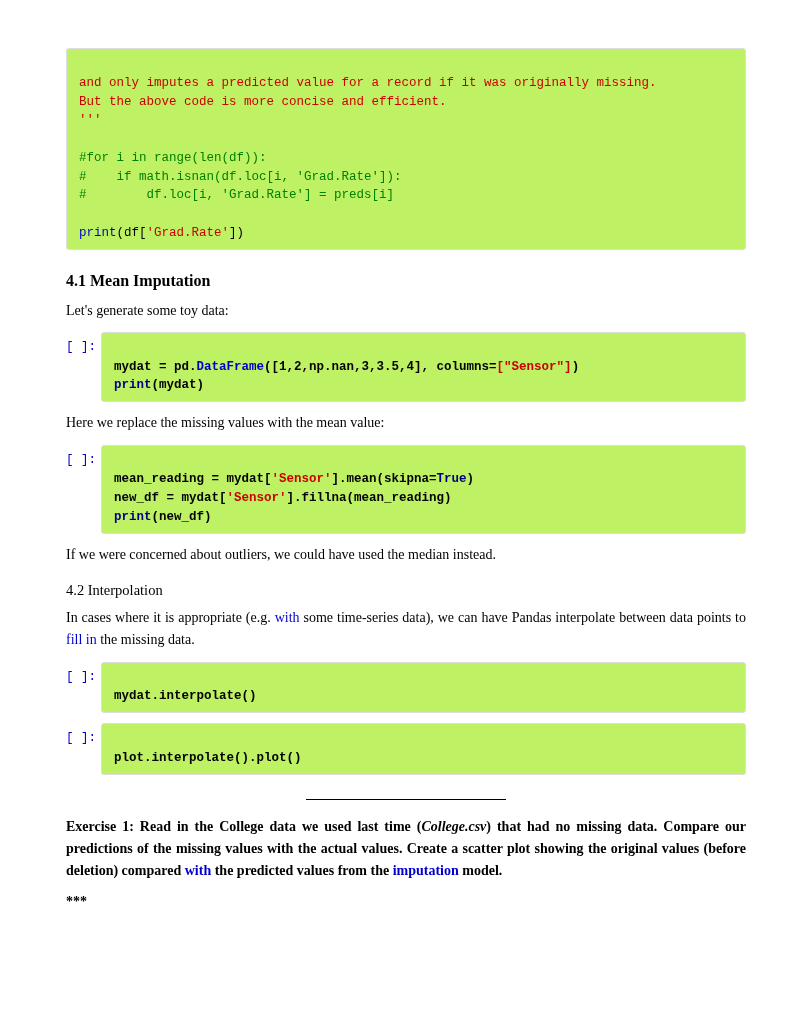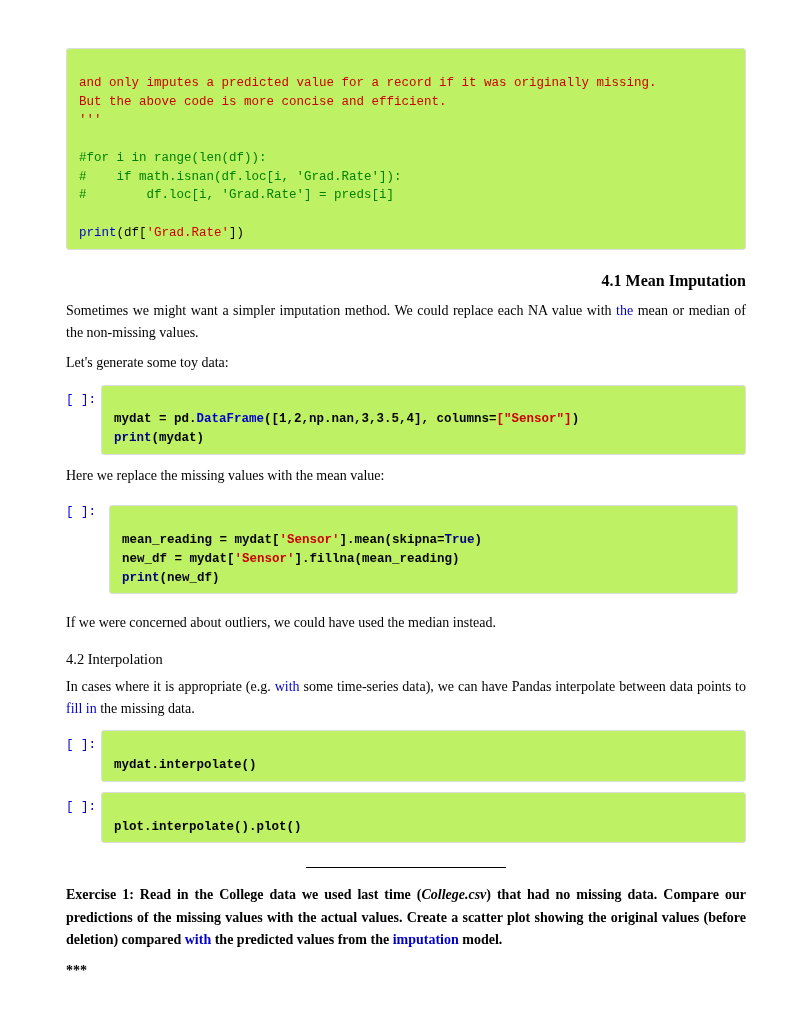--- a/index.html
+++ b/index.html
@@ -55,21 +55,20 @@
       font-weight: bold;
     }
 
     
     .section-heading {
       font-size: 16px;
       font-weight: bold;
       margin-top: 22px;
       margin-bottom: 10px;
       color: #000000;
-      text-align: right;
     }
     .subsection-heading {
       font-size: 14.5px;
       font-weight: normal;
       margin-top: 16px;
       margin-bottom: 8px;
       color: #000000;
     }
 
     
@@ -109,36 +108,35 @@
 <span class="code-red">'''</span>
 
 <span class="code-comment">#for i in range(len(df)):</span>
 <span class="code-comment">#    if math.isnan(df.loc[i, 'Grad.Rate']):</span>
 <span class="code-comment">#        df.loc[i, 'Grad.Rate'] = preds[i]</span>
 
 <span class="code-black"><span class="code-blue">print</span>(df[<span class="code-red">'Grad.Rate'</span>])</span></div>
 
   <div class="section-heading">4.1   Mean Imputation</div>
 
-  <p>Sometimes we might want a simpler imputation method.  We could replace each NA value with <span class="link-blue">the</span> mean or median of the non-missing values.</p>
 
   <p>Let's generate some toy data:</p>
 
   <div class="cell-row">
     <div class="cell-label">[ ]:</div>
     <div class="cell-code code-block" style="margin:0; flex:1;">
 <span class="code-black"><span style="color:#000">mydat</span> <span style="color:#000">= pd.</span><span style="color:#0000cc">DataFrame</span><span style="color:#000">([1,2,np.nan,3,3.5,4], columns=</span><span style="color:#cc0000">["Sensor"]</span><span style="color:#000">)</span></span>
 <span class="code-blue"><span style="color:#000080">print</span><span style="color:#000">(mydat)</span></span></div>
   </div>
 
   <p>Here we replace the missing values with the mean value:</p>
 
   <div class="cell-row">
     <div class="cell-label">[ ]:</div>
-    <div class="cell-code code-block" style="margin:8px; flex:1;">
+    <div class="cell-code code-block" style="margin:0; flex:1;">
 <span><span style="color:#000">mean_reading</span> <span style="color:#000">= mydat[</span><span style="color:#cc0000">'Sensor'</span><span style="color:#000">].mean(skipna=</span><span style="color:#000080">True</span><span style="color:#000">)</span></span>
 <span><span style="color:#000">new_df</span> <span style="color:#000">= mydat[</span><span style="color:#cc0000">'Sensor'</span><span style="color:#000">].fillna(mean_reading)</span></span>
 <span><span style="color:#000080">print</span><span style="color:#000">(new_df)</span></span></div>
   </div>
 
   <p>If we were concerned about outliers, we could have used the median instead.</p>
 
   <div class="subsection-heading">4.2   Interpolation</div>
 
   <p>In cases where it is appropriate (e.g. <span class="link-blue">with</span> some time-series data), we can have Pandas interpolate between data points to <span class="link-blue">fill</span> <span class="link-blue">in</span> the missing data.</p>

